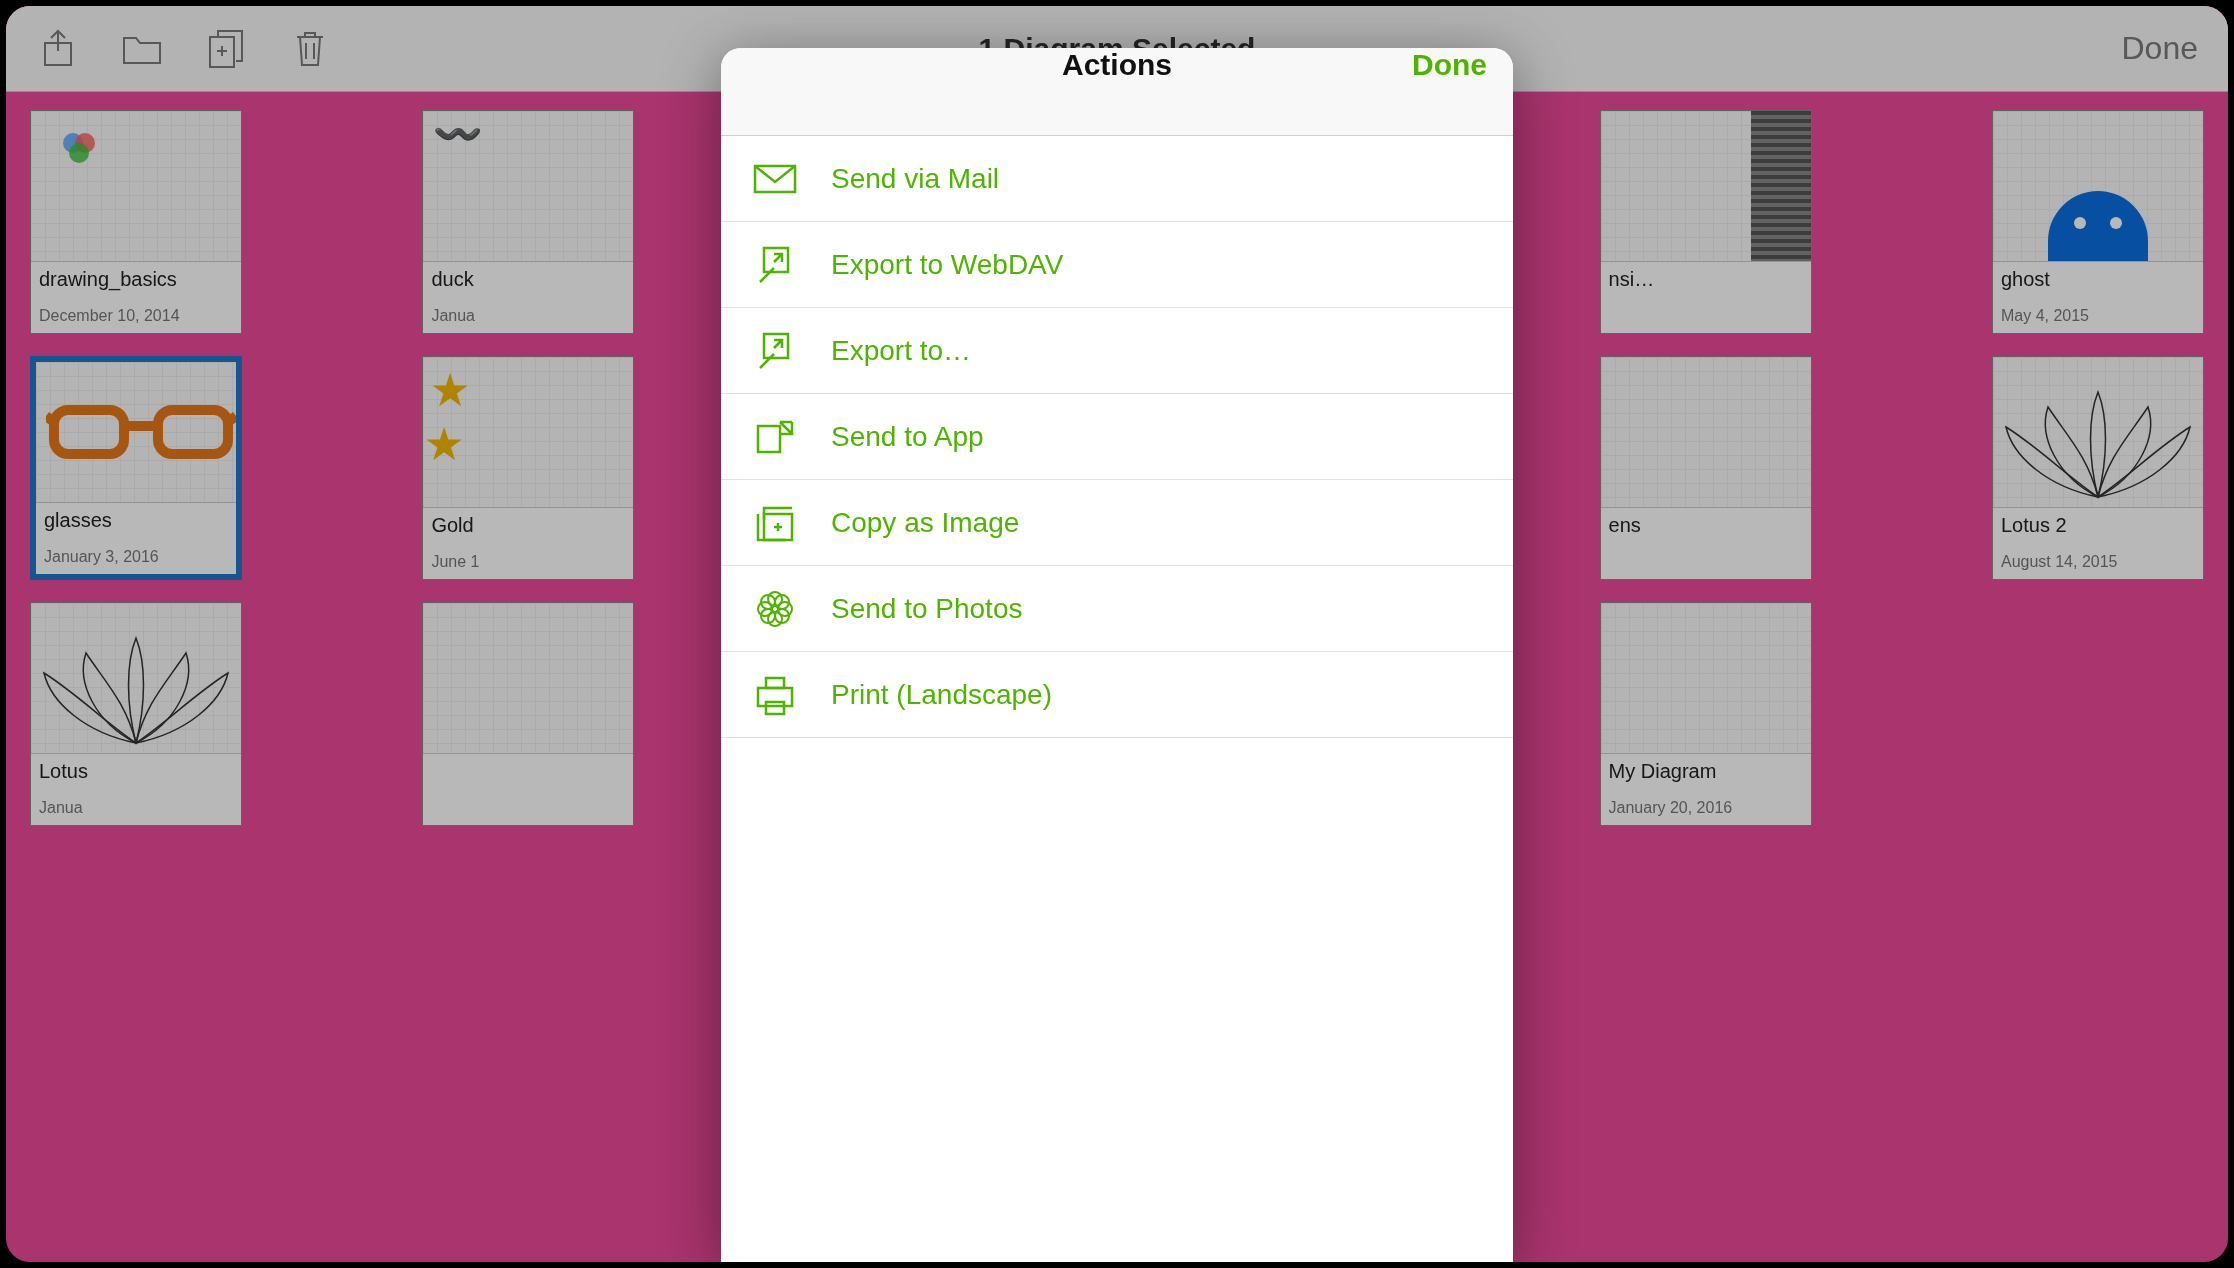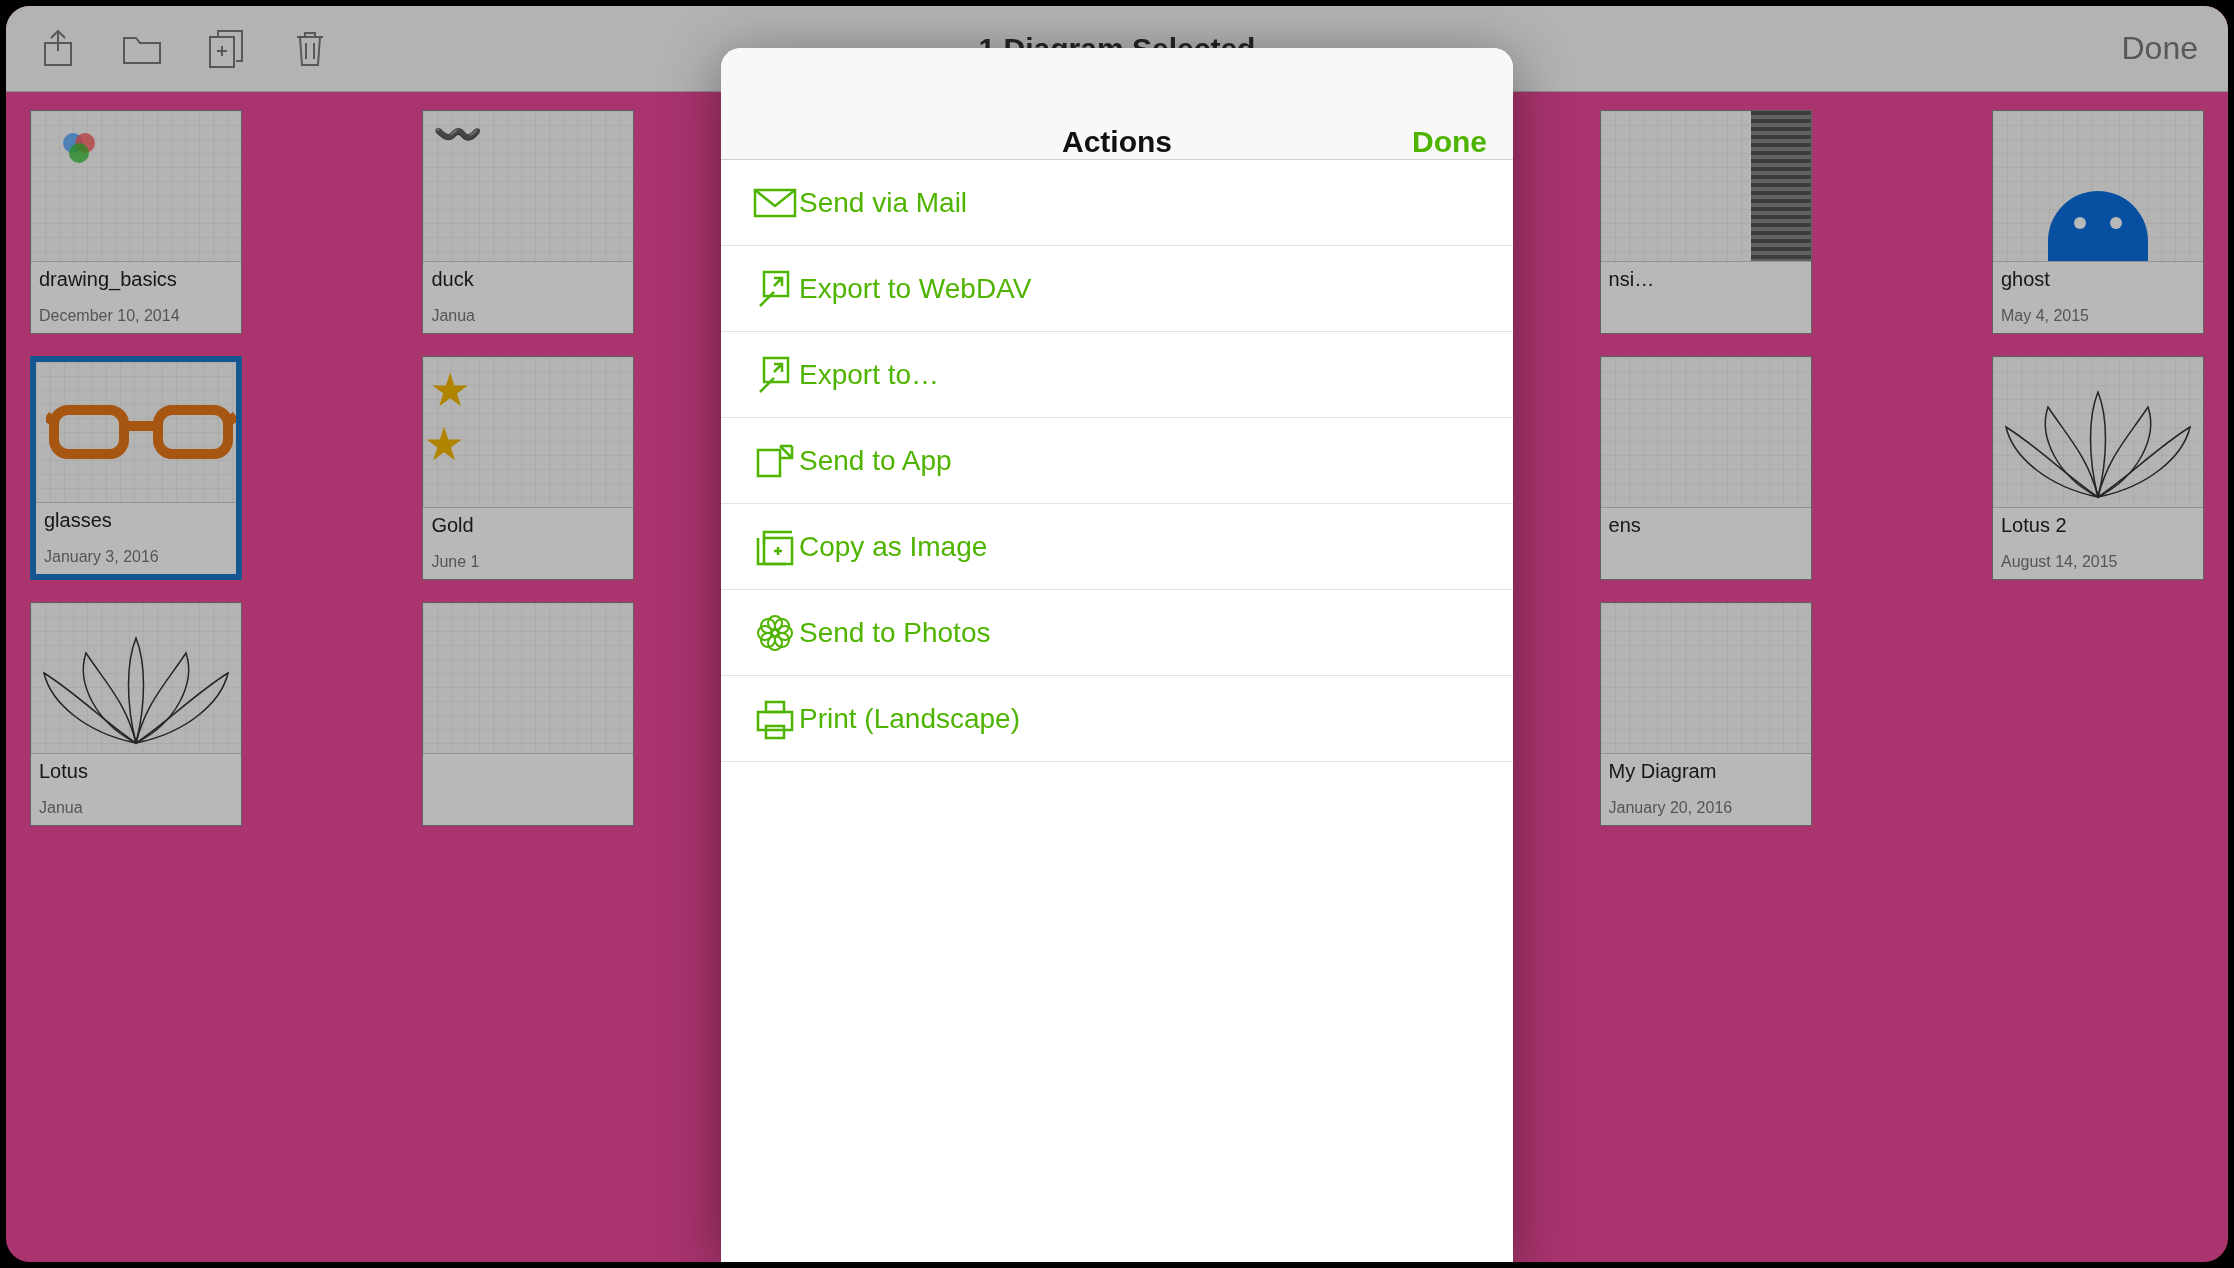--- a/index.html
+++ b/index.html
@@ -144,26 +144,26 @@
     width: 792px;
     height: calc(100% - 42px);
     background: #fff;
     border-radius: 20px 20px 0 0;
     box-shadow: 0 10px 60px rgba(0,0,0,0.4);
     overflow: hidden;
     display: flex;
     flex-direction: column;
   }
   .pop-header {
-    height: 112px;
+    height: 88px;
     background: #f8f8f8;
     border-bottom: 1px solid #d0d0d0;
     position: relative;
     display: flex;
-    align-items: flex-end;
+    align-items: flex-start;
     justify-content: center;
   }
   .pop-header .pop-title {
     font-size: 30px;
     font-weight: 600;
     color: #111;
   }
   .pop-header .pop-done {
     position: absolute;
     right: 26px;
@@ -174,20 +174,21 @@
   .pop-list {
     flex: 1;
     overflow: auto;
   }
   .pop-item {
     display: flex;
     align-items: center;
     height: 86px;
     padding: 0 30px;
     border-bottom: 1px solid #e2e2e2;
+    gap: 32px;
   }
   .pop-item .pi-icon {
     width: 48px; height: 48px;
     display:flex;align-items:center;justify-content:center;
     color: #4fb400;
   }
   .pop-item .pi-label {
     font-size: 28px;
     color: #4fb400;
   }

